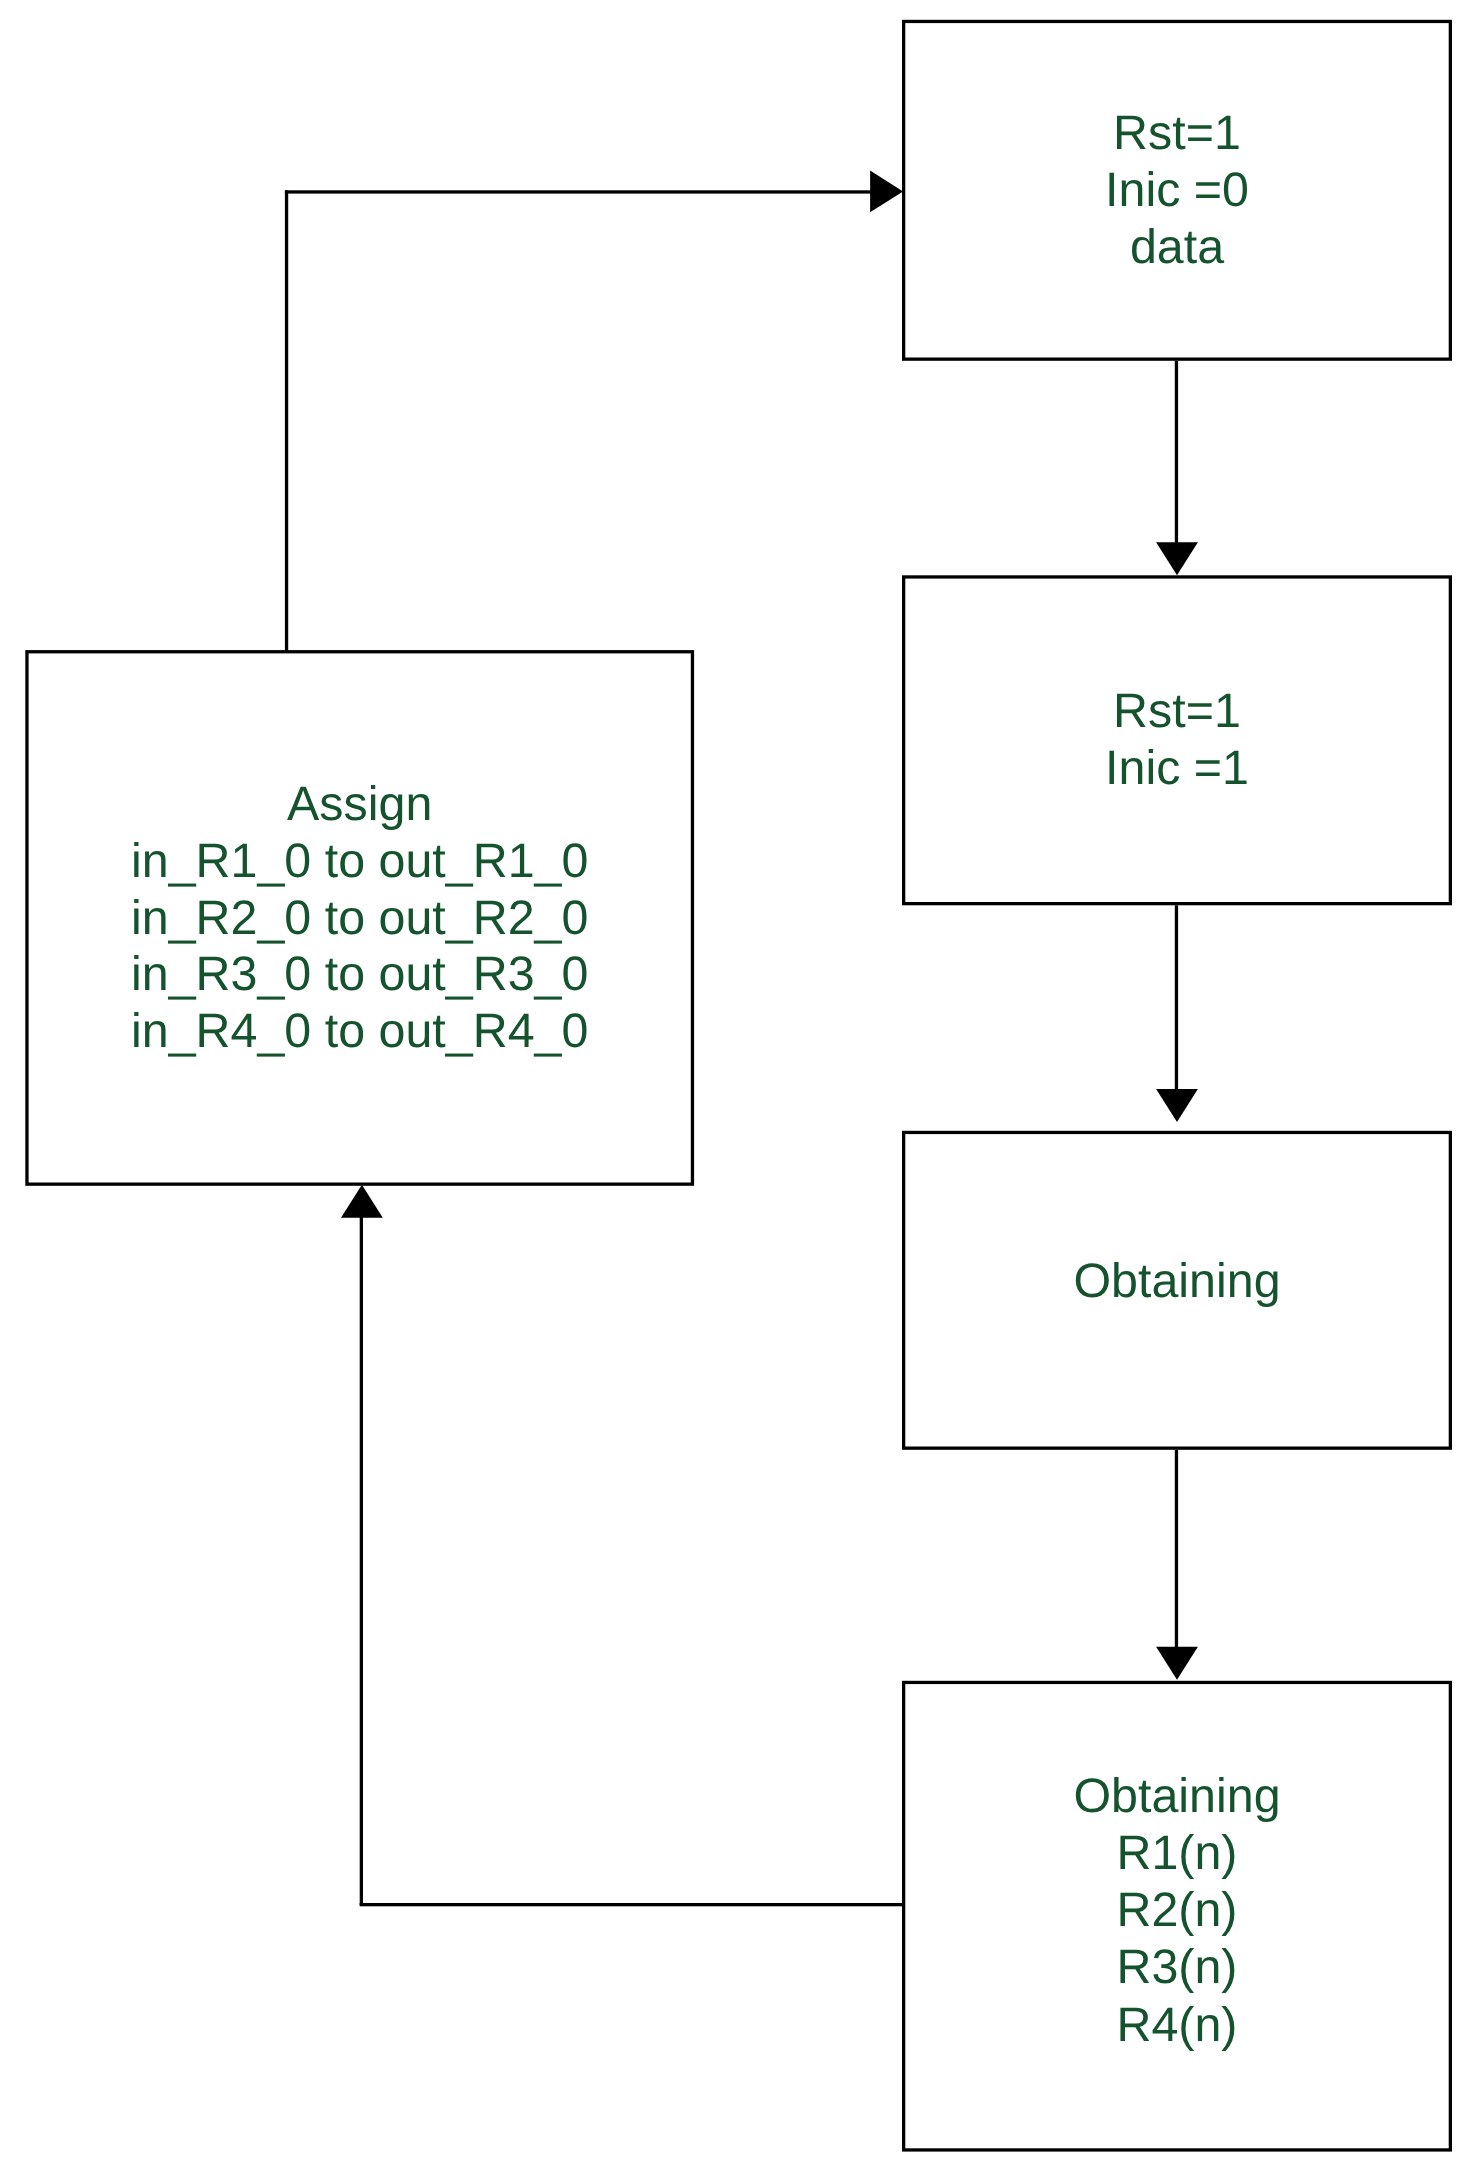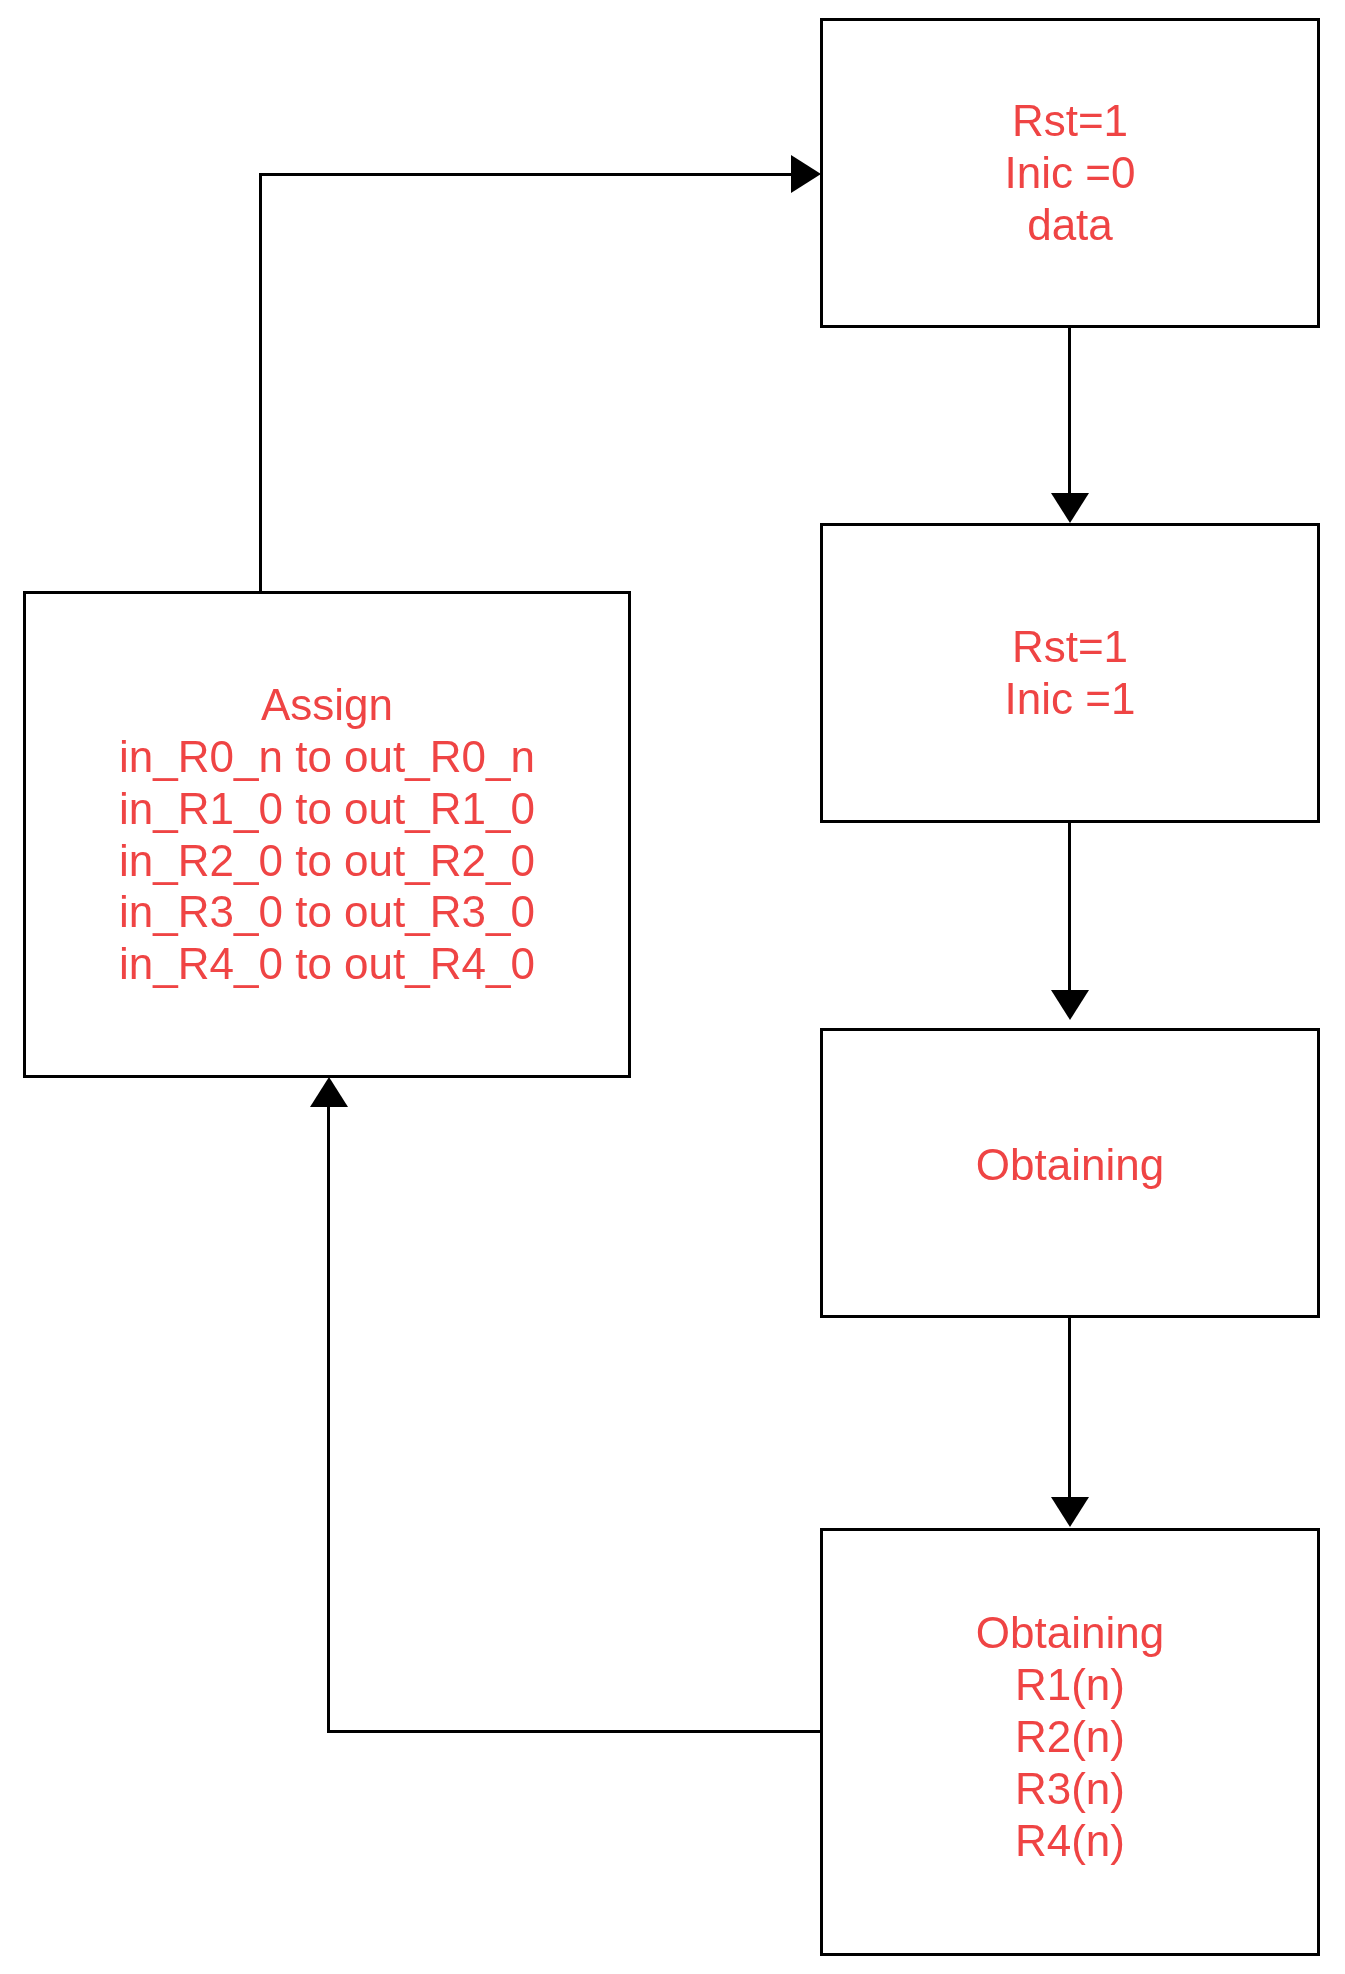--- a/index.html
+++ b/index.html
@@ -17,21 +17,21 @@
   }
   .node {
     position: absolute;
     box-sizing: border-box;
     border: 3px solid #000000;
     background: #ffffff;
     display: flex;
     flex-direction: column;
     align-items: center;
     justify-content: center;
-    color: #ef4444;
+    color: #14532d;
   }
   .node .line {
     display: block;
     white-space: pre;
     text-align: center;
     line-height: 1.18;
     font-size: 44px;
     letter-spacing: 0px;
   }
   
@@ -127,21 +127,20 @@
       <span class="line">Obtaining</span>
       <span class="line">R1(n)</span>
       <span class="line">R2(n)</span>
       <span class="line">R3(n)</span>
       <span class="line">R4(n)</span>
     </div>
   </div>
 
   <div class="node" id="node-assign">
     <span class="line">Assign</span>
-    <span class="line">in_R0_n to out_R0_n</span>
     <span class="line">in_R1_0 to out_R1_0</span>
     <span class="line">in_R2_0 to out_R2_0</span>
     <span class="line">in_R3_0 to out_R3_0</span>
     <span class="line">in_R4_0 to out_R4_0</span>
   </div>
 
   <div id="edge-wait-start">
     <div class="conn-v"></div>
     <div class="arrow-down"></div>
   </div>

